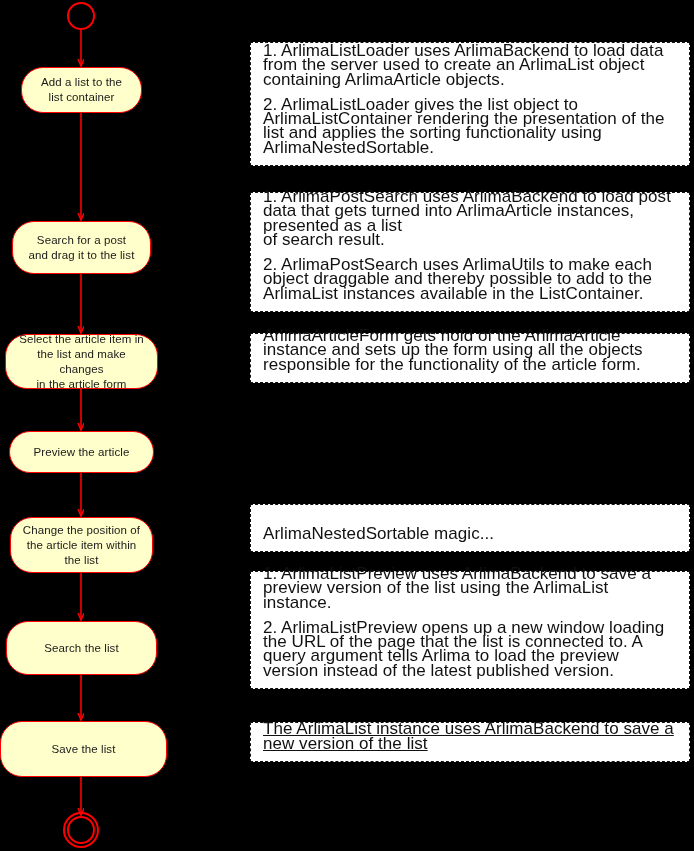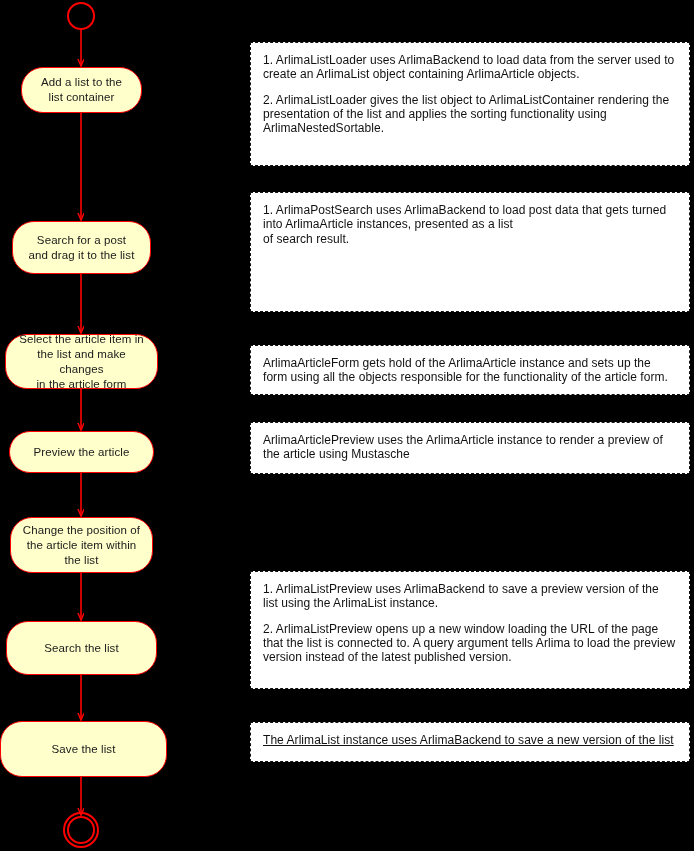--- a/index.html
+++ b/index.html
@@ -39,26 +39,26 @@
     padding: 5px 8px;
     white-space: pre-line;
     letter-spacing: 0.1px;
   }
   
   .note {
     position: absolute;
     background: #ffffff;
     border: 1.5px dashed #111111;
     color: #111111;
-    font-size: 12px;
+    font-size: 17px;
     line-height: 14.3px;
     padding: 10px 12px;
     display: flex;
     flex-direction: column;
-    justify-content: flex-start;
+    justify-content: flex-end;
     white-space: pre-line;
     letter-spacing: 0.05px;
   }
   .note p { margin: 0; }
   .note p + p { margin-top: 11px; }
 </style>
 </head>
 <body>
 
 <div id="diagram">
@@ -113,30 +113,31 @@
   <div class="node" style="left:0; top:721px; width:167px; height:56px;">Save the list</div>
 
   <div class="note" style="left:250px; top:42px; width:440px; height:124px;">
     <p>1. ArlimaListLoader uses ArlimaBackend to load data from the server used to create an ArlimaList object containing ArlimaArticle objects.</p>
     <p>2. ArlimaListLoader gives the list object to ArlimaListContainer rendering the presentation of the list and applies the sorting functionality using ArlimaNestedSortable.</p>
   </div>
 
   <div class="note" style="left:250px; top:192px; width:440px; height:120px;">
     <p>1. ArlimaPostSearch uses ArlimaBackend to load post data that gets turned into ArlimaArticle instances, presented as a list
 of search result.</p>
+    <p>2. ArlimaPostSearch uses ArlimaUtils to make each object draggable and thereby possible to add to the ArlimaList instances available in the ListContainer.</p>
   </div>
 
-  <div class="note" style="left:250px; top:345px; width:440px; height:50px;">
+  <div class="note" style="left:250px; top:333px; width:440px; height:50px;">
     <p>ArlimaArticleForm gets hold of the ArlimaArticle instance and sets up the form using all the objects responsible for the functionality of the article form.</p>
   </div>
 
-  <div class="note" style="left:250px; top:422px; width:440px; height:52px;">
-    <p>ArlimaArticlePreview uses the ArlimaArticle instance to render a preview of the article using Mustasche</p>
+
+  <div class="note" style="left:250px; top:504px; width:440px; height:48px;">
+    <p>ArlimaNestedSortable magic...</p>
   </div>
-
 
   <div class="note" style="left:250px; top:571px; width:440px; height:118px;">
     <p>1. ArlimaListPreview uses ArlimaBackend to save a preview version of the list using the ArlimaList instance.</p>
     <p>2. ArlimaListPreview opens up a new window loading the URL of the page that the list is connected to. A query argument tells Arlima to load the preview version instead of the latest published version.</p>
   </div>
 
   <div class="note" style="left:250px; top:722px; width:440px; height:40px;text-decoration:underline;">
     <p>The ArlimaList instance uses ArlimaBackend to save a new version of the list</p>
   </div>
 

